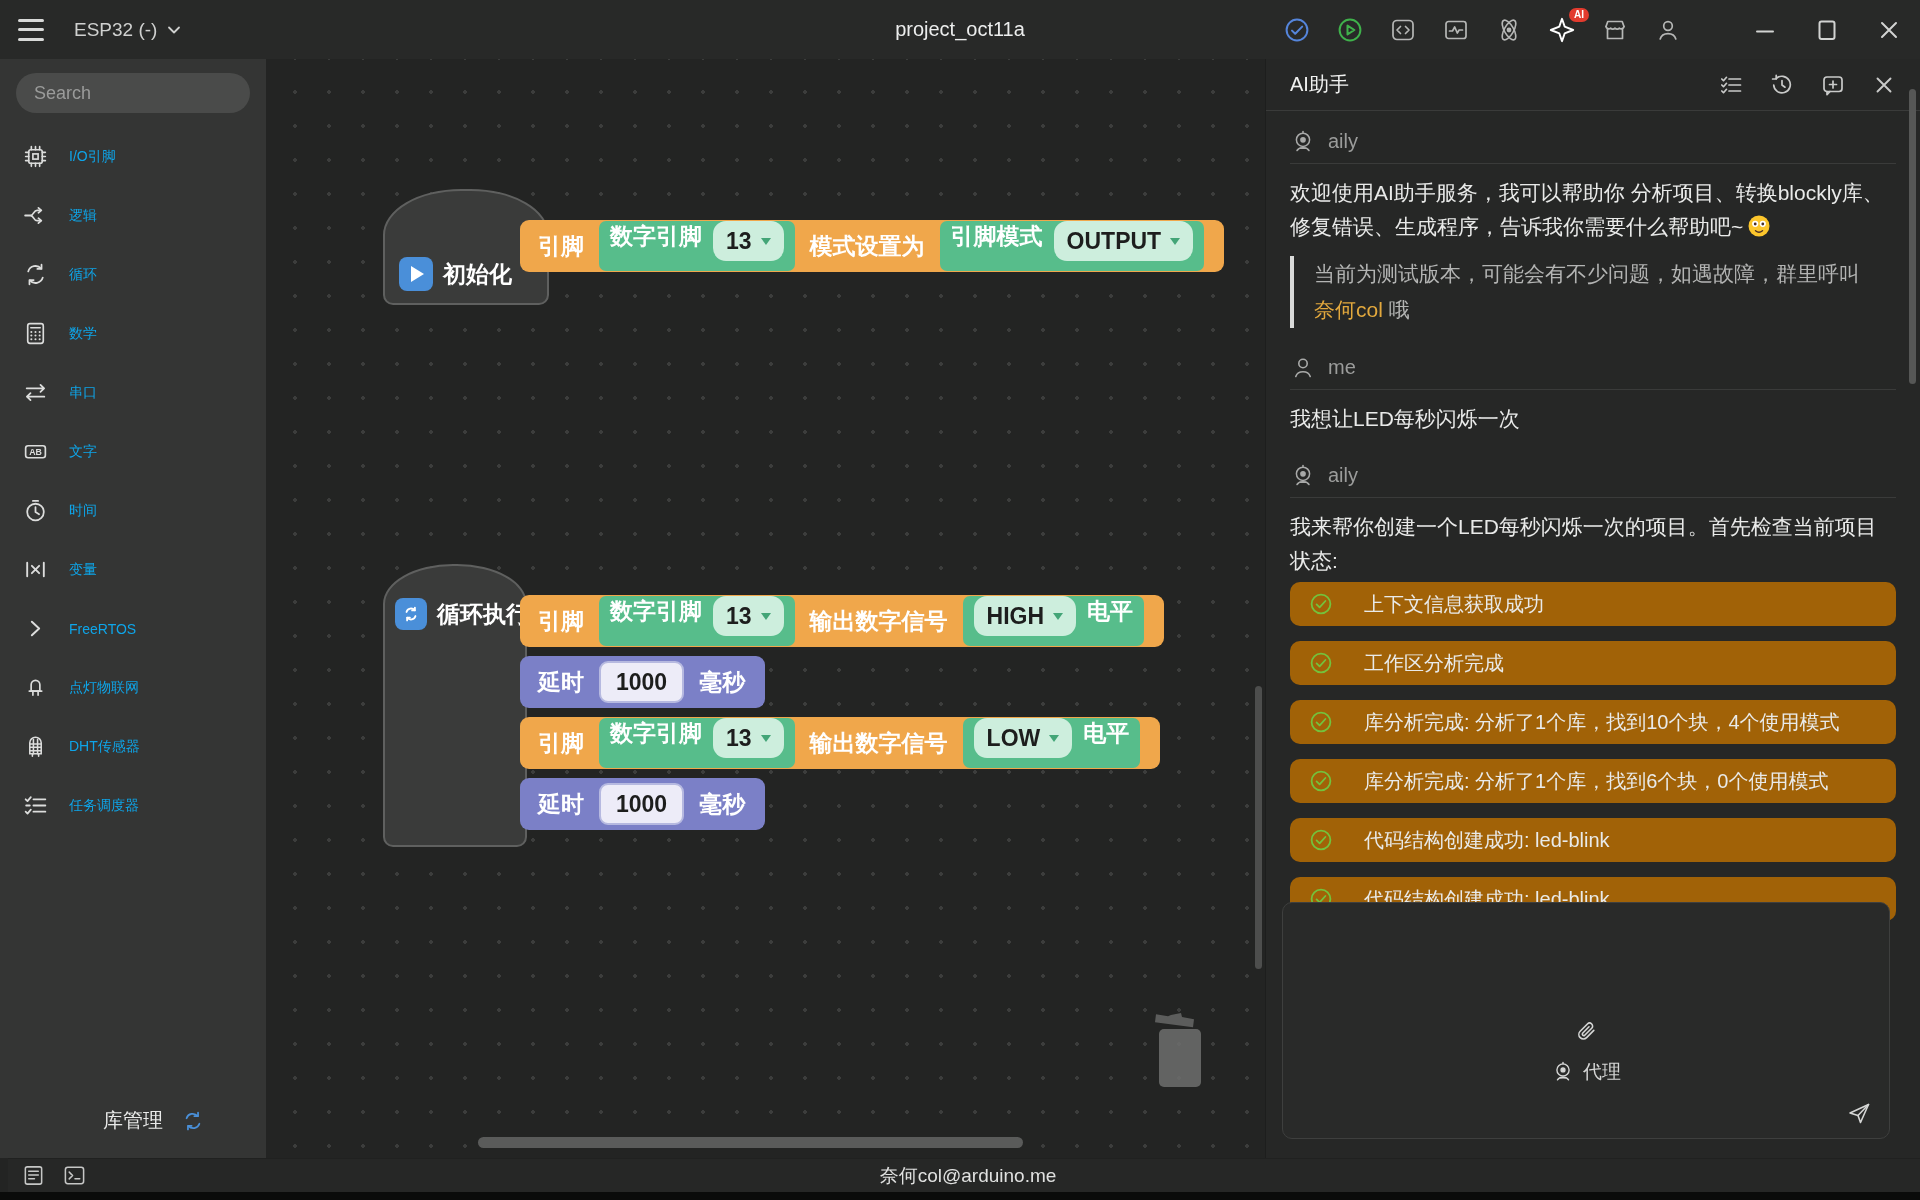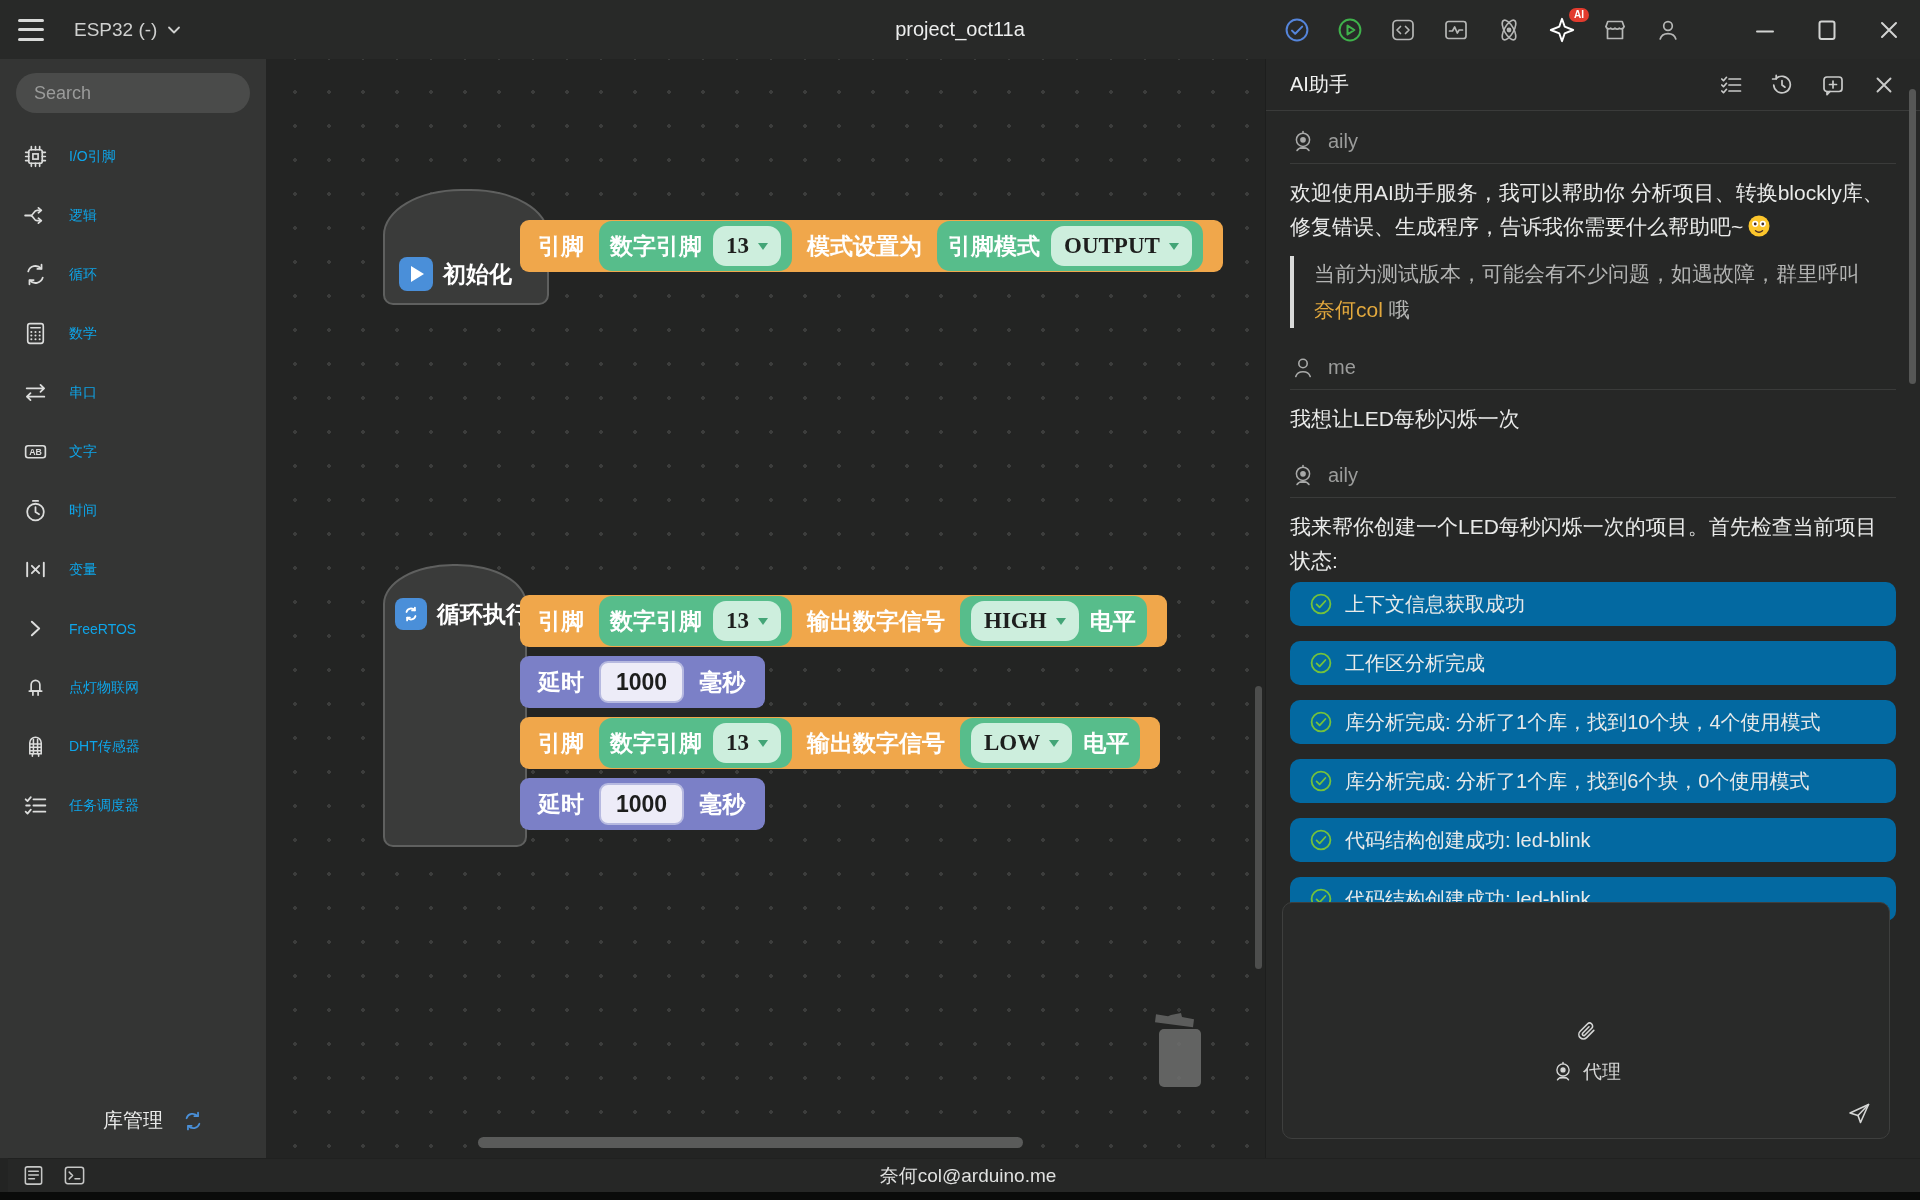--- a/index.html
+++ b/index.html
@@ -49,21 +49,21 @@
   .hat-loop  .hat-label { top:32px; left:10px; }
   .hat-btn { width:34px; height:34px; background:#4a8fd9; border-radius:8px; display:flex; align-items:center; justify-content:center; flex:0 0 auto; }
   .hat-text { color:#ffffff; font-size:23px; font-weight:bold; white-space:nowrap; }
   .play-tri { width:0; height:0; border-left:13px solid #fff; border-top:8px solid transparent; border-bottom:8px solid transparent; margin-left:3px; }
 
   .brow { position:absolute; height:52px; display:inline-flex; align-items:center; gap:15px;
     padding:0 20px 0 18px; border-radius:9px; white-space:nowrap; z-index:3; cursor:grab; }
   .brow.orange { background:#f0a74b; }
   .brow.purple { background:#7b80c7; }
   .btext { color:#fff; font-size:23px; font-weight:bold; }
-  .gblock { background:#57bd8b; border-radius:13px; height:50px; display:inline-flex; align-items:center; gap:11px; padding:0 11px;font-family:Liberation Serif, serif; }
+  .gblock { background:#57bd8b; border-radius:7px; height:50px; display:inline-flex; align-items:flex-start; gap:11px; padding:0 11px; }
   .field { background:#cdeedd; border-radius:13px; height:40px; display:inline-flex; align-items:center; gap:9px;
     padding:0 13px; color:#1d1e1d; font-size:23px; font-weight:bold; cursor:pointer; }
   .caret { width:0; height:0; border-left:5.5px solid transparent; border-right:5.5px solid transparent; border-top:7.5px solid #43a577; }
   .nfield { background:#edecf8; border:2px solid #b6b9e0; border-radius:9px; height:42px; display:inline-flex;
     align-items:center; padding:0 15px; color:#1d1e1d; font-size:23px; font-weight:bold; cursor:text; }
 
   .trash { position:absolute; left:885px; top:950px; width:58px; height:82px; opacity:.85; cursor:pointer; }
   .hscroll { position:absolute; left:212px; top:1078px; width:545px; height:11px; background:#5a5b5a; border-radius:6px; cursor:pointer; }
   .vscroll { position:absolute; left:989px; top:627px; width:7px; height:283px; background:#4d4e4d; border-radius:4px; cursor:pointer; }
 
@@ -75,21 +75,21 @@
   .ph-ic { width:24px; height:24px; color:#c9cac9; cursor:pointer; }
   .ph-ic svg { width:100%; height:100%; }
   .chat { position:absolute; left:0; top:53px; bottom:8px; width:100%; overflow:hidden; padding:8px 24px; }
   .msg-header { height:44px; display:flex; align-items:center; gap:12px; border-bottom:1px solid #3a3b3a; color:#9b9c9b; font-size:20px; }
   .msg-header svg { width:26px; height:26px; color:#a9aaa9; }
   .msg-content { padding:12px 0 18px; color:#e9eae9; font-size:21px; line-height:34px; }
   .emoji { display:inline-block; vertical-align:-4px; width:24px; height:24px; margin-left:4px; }
   .quote { margin-top:12px; border-left:4px solid #d9dad9; padding-left:20px; color:#b3b4b3; font-size:21px; line-height:36px; }
   .q-name { color:#e2a83d; cursor:pointer; }
   .cards { margin-top:4px; }
-  .card { background:#0369a1; border-radius:10px; height:44px; display:flex; align-items:center; gap:12px;
+  .card { background:#a16207; border-radius:10px; height:44px; display:flex; align-items:center; gap:31px;
     padding:0 19px; margin-bottom:15px; }
   .card svg { width:24px; height:24px; flex:0 0 auto; }
   .card span { color:#e9eae9; font-size:20px; white-space:nowrap; overflow:hidden; }
   .chat-input { position:absolute; left:16px; right:30px; top:843px; height:237px; background:#292a29;
     border:1px solid #3e3f3e; border-radius:10px; z-index:5; }
   .ci-bottom { position:absolute; left:18px; right:18px; bottom:13px; display:flex; align-items:center; gap:16px;flex-direction:column; }
   .ci-ic { width:24px; height:24px; color:#d5d6d5; cursor:pointer; }
   .ci-ic svg { width:100%; height:100%; }
   .agent { display:flex; align-items:center; gap:8px; color:#d5d6d5; font-size:19px; cursor:pointer; }
   .send { margin-left:auto; }

